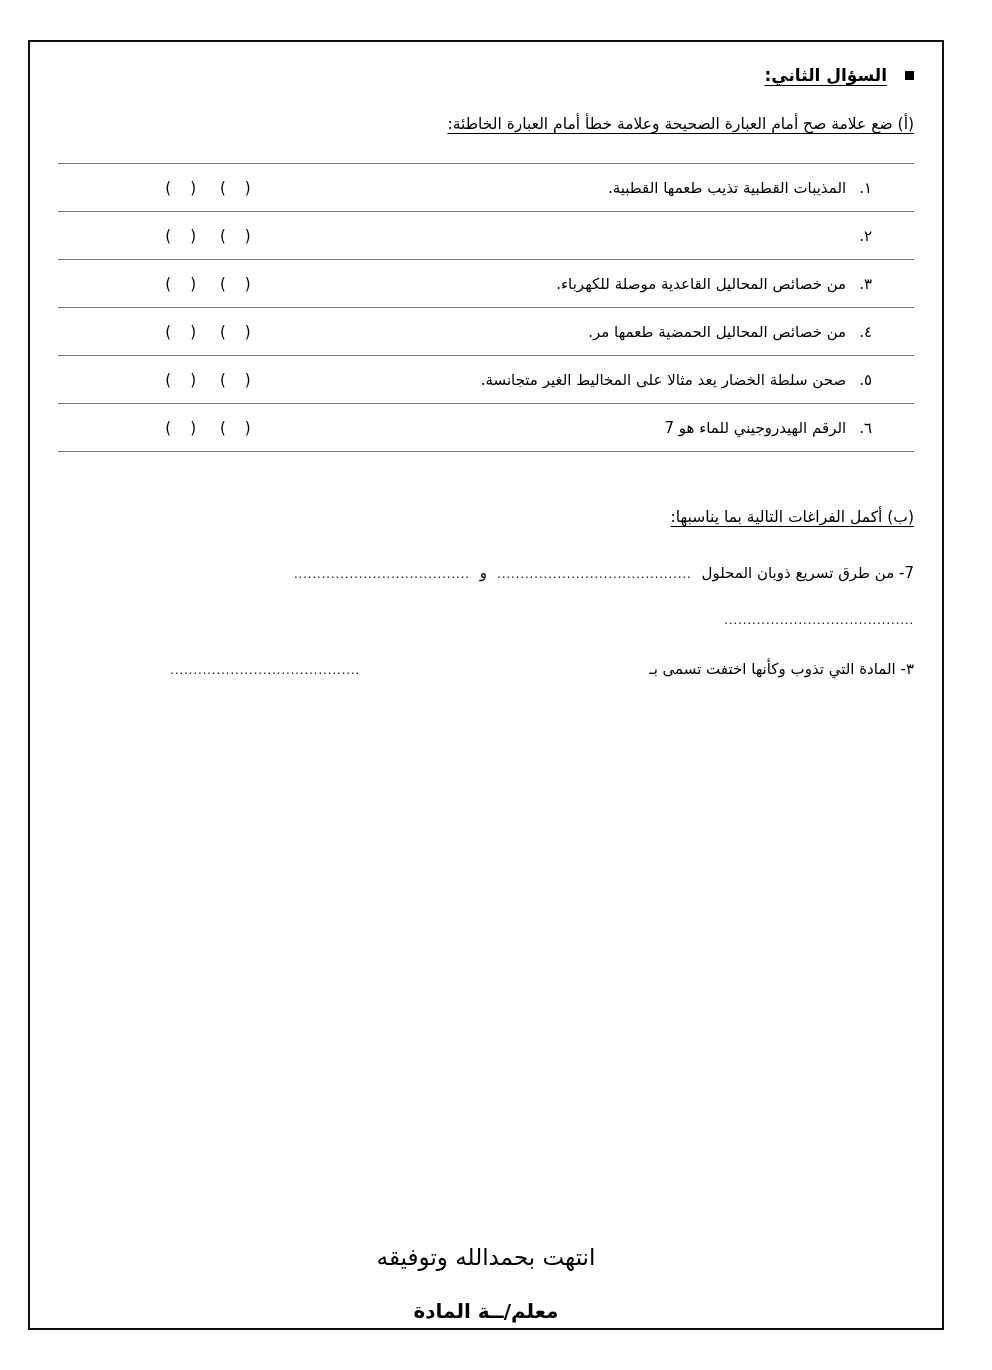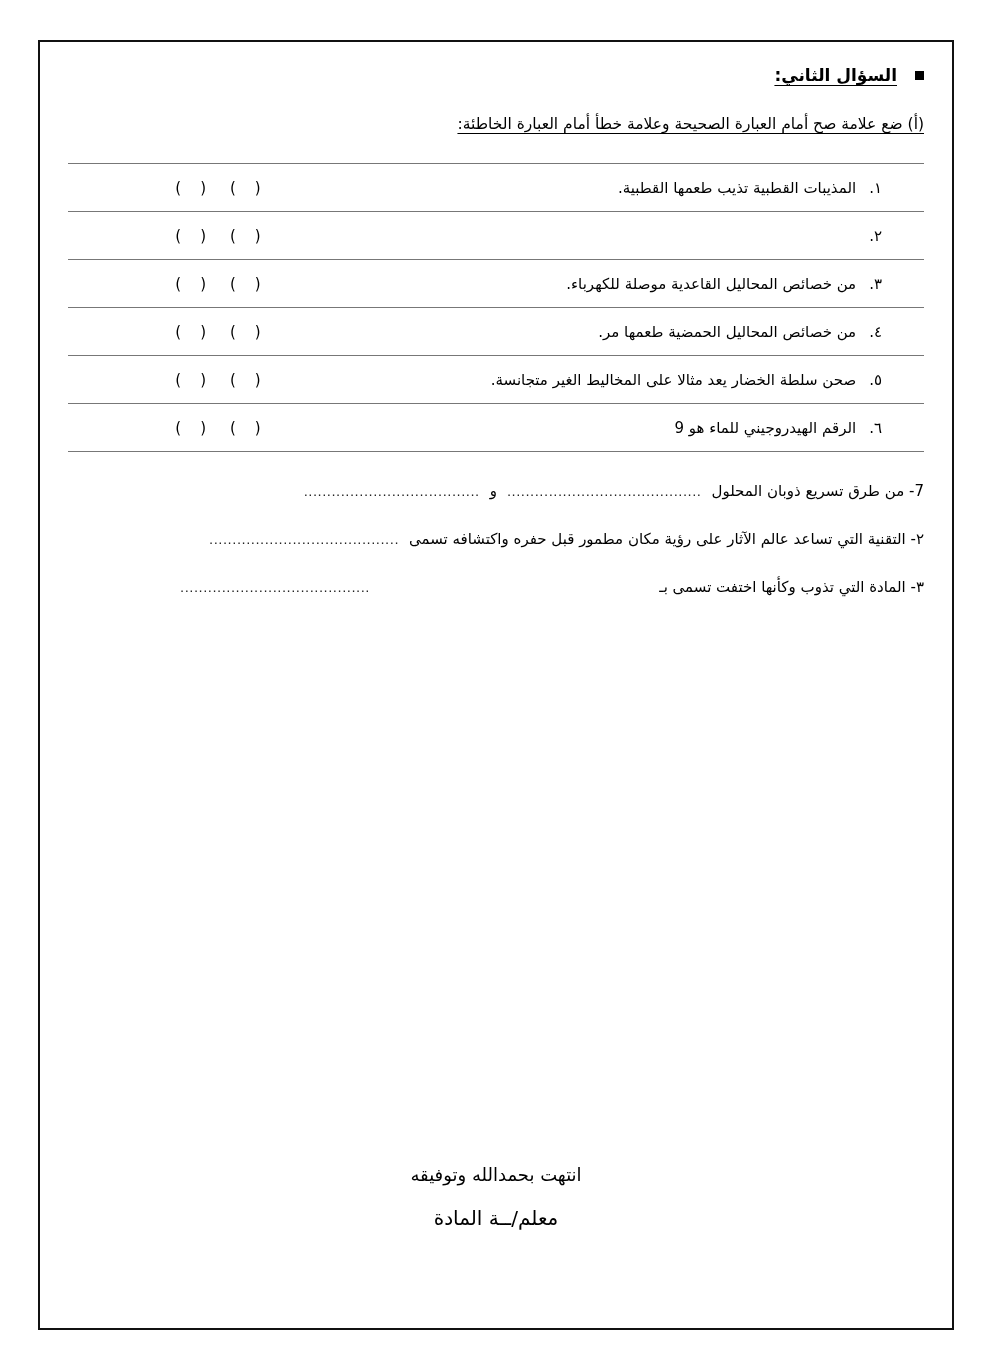--- a/index.html
+++ b/index.html
@@ -2,21 +2,21 @@
 <html lang="ar"><head>
 <meta charset="utf-8">
 <style>
   * { margin:0; padding:0; box-sizing:border-box; }
   html, body { background:#ffffff; }
   body { width:992px; height:1370px; font-family:"DejaVu Sans", sans-serif; color:#000; }
 
   .page { position:relative; width:992px; height:1370px; background:#fff; overflow:hidden; }
 
   .frame {
-    position:absolute; left:38px; top:40px; width:916px; height:1290px;
+    position:absolute; left:28px; top:40px; width:916px; height:1290px;
     border:2px solid #111; padding:20px 28px 0 28px; overflow:hidden;
   }
 
   .title-row { direction:rtl; display:flex; align-items:center; gap:18px; height:26px; }
   .sq-bullet { width:9px; height:9px; background:#000; flex:0 0 auto; }
   .main-title { font-size:17px; font-weight:bold; text-decoration:underline; text-underline-offset:4px; }
 
   .heading-a {
     direction:rtl; text-align:right; font-size:15.5px; margin-top:27px; height:26px;
     text-decoration:underline; text-underline-offset:4px;
@@ -38,22 +38,22 @@
   .fill-line.first { margin-top:30px; }
   .fill-line + .fill-line { margin-top:22px; }
   .fill-line > span + span { margin-right:10px; }
   .fl-prefix { white-space:nowrap; }
   .fl-blank { font-size:13px; letter-spacing:0.5px; color:#222; white-space:nowrap; }
   .fl-conn { white-space:nowrap; }
   .fl-spacer { flex:1 1 auto; }
   .blank-left { margin-left:112px; }
 
   .footer { margin-top:556px; text-align:center; direction:rtl; }
-  .footer-line1 { font-size:18px; line-height:30px; }
-  .footer-line2 { font-size:20px; line-height:30px; margin-top:13px; }
+  .footer-line1 { font-size:23px; line-height:30px; }
+  .footer-line2 { font-size:20px; line-height:30px; margin-top:24px;font-weight:bold; }
 </style>
 </head>
 <body>
 
 <div class="page">
   <div class="frame">
 
     <div class="title-row">
       <span class="sq-bullet"></span>
       <span class="main-title">السؤال الثاني:</span>
@@ -98,39 +98,39 @@
         <div class="stmt">
           <span class="stmt-num">٥.</span>
           <span class="stmt-text">صحن سلطة الخضار يعد مثالا على المخاليط الغير متجانسة.</span>
         </div>
         <div class="ans">(    )     (    )</div>
       </div>
 
       <div class="tf-row">
         <div class="stmt">
           <span class="stmt-num">٦.</span>
-          <span class="stmt-text">الرقم الهيدروجيني للماء هو 9</span>
+          <span class="stmt-text">الرقم الهيدروجيني للماء هو 7</span>
         </div>
         <div class="ans">(    )     (    )</div>
       </div>
 
     </div>
 
+    <div class="heading-b">(ب) أكمل الفراغات التالية بما يناسبها:</div>
 
     <div class="fills">
 
       <div class="fill-line first">
         <span class="fl-prefix">7- من طرق تسريع ذوبان المحلول</span>
         <span class="fl-blank">..........................................</span>
         <span class="fl-conn">و</span>
         <span class="fl-blank">......................................</span>
       </div>
 
       <div class="fill-line">
-        <span class="fl-prefix">٢- التقنية التي تساعد عالم الآثار على رؤية مكان مطمور قبل حفره واكتشافه تسمى</span>
         <span class="fl-blank">.........................................</span>
       </div>
 
       <div class="fill-line">
         <span class="fl-prefix">٣- المادة التي تذوب وكأنها اختفت تسمى بـ</span>
         <span class="fl-spacer"></span>
         <span class="fl-blank blank-left">.........................................</span>
       </div>
 
     </div>

